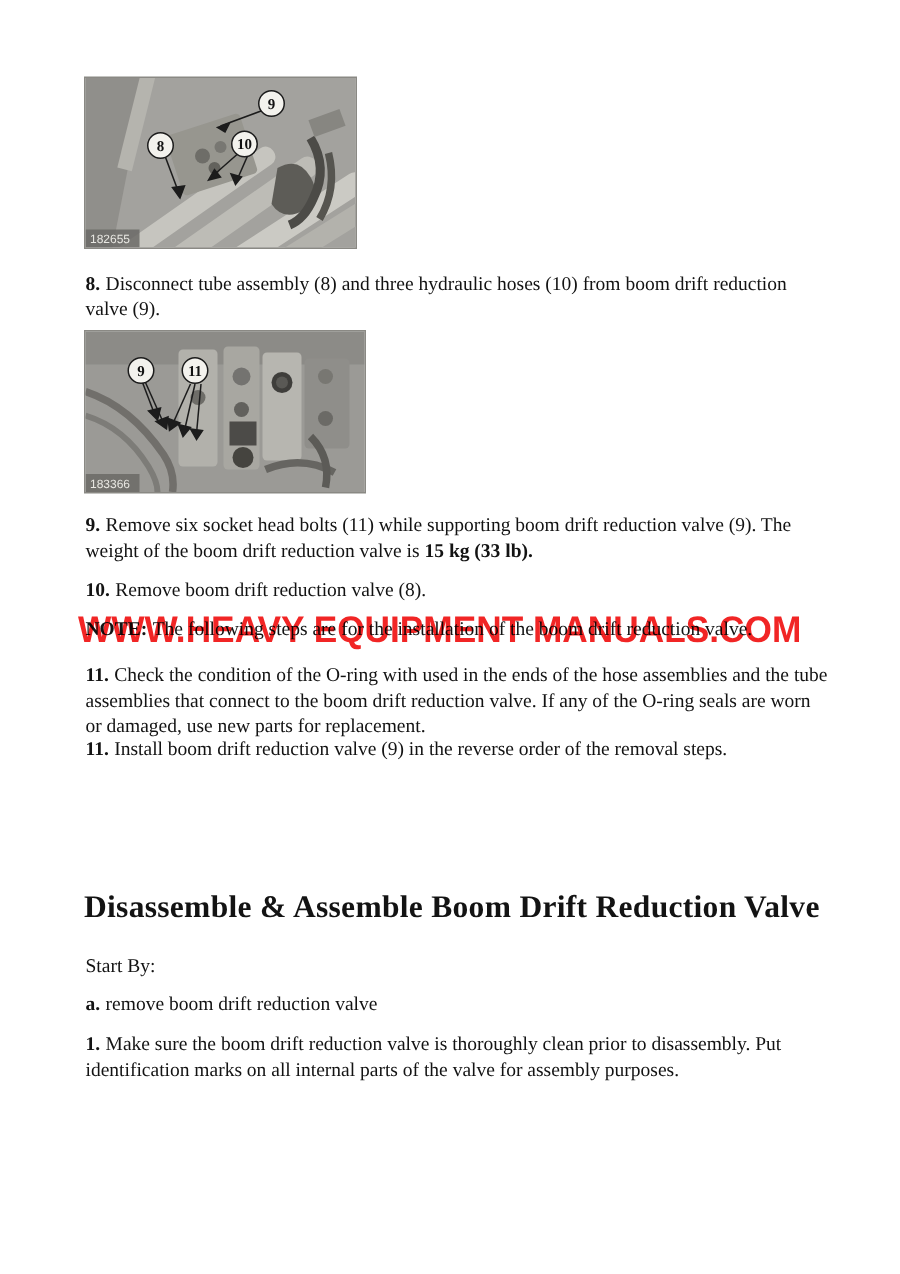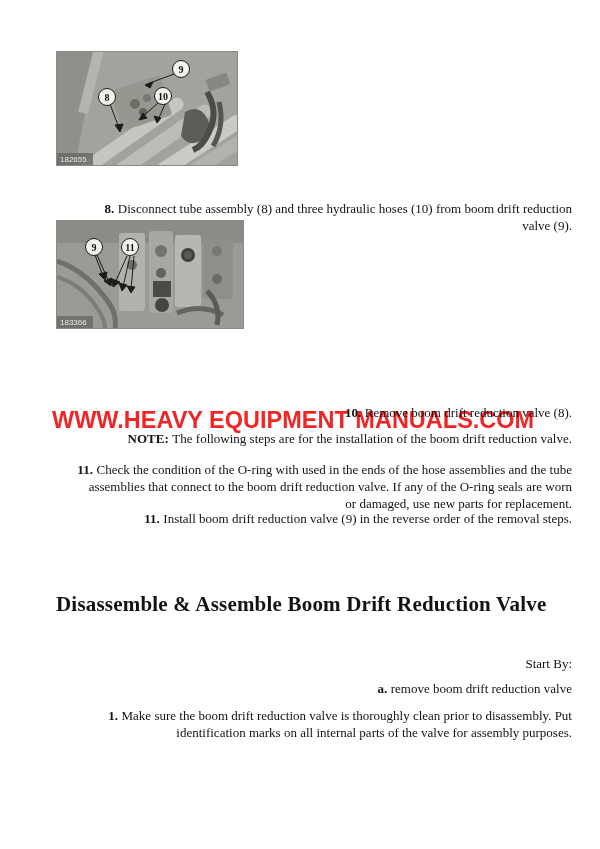--- a/index.html
+++ b/index.html
@@ -8,26 +8,25 @@
     position: relative;
     width: 600px;
     height: 849px;
     background: #ffffff;
     font-family: "Liberation Serif", serif;
     color: #131313;
     overflow: hidden;
   }
   .para {
     position: absolute;
-    left: 75px;
+    left: 57px;
     width: 497px;
     font-size: 13px;
     line-height: 17px;
-    text-align: right;
-    margin-top: 20px;
+    text-align: left;
   }
   .lead { font-weight: bold; margin-right: 0.28em; }
   .b { font-weight: bold; }
   .heading {
     position: absolute;
     left: 56px;
     width: 520px;
     font-size: 21px;
     line-height: 24px;
     font-weight: bold;
@@ -158,20 +157,23 @@
         <text x="37" y="29.5">9</text>
         <circle cx="73" cy="26" r="8.5" fill="#f3f2ed" stroke="#1c1c1c"></circle>
         <text x="73" y="29.5">11</text>
       </g>
 
       <rect x="0" y="95" width="36" height="12" fill="#6b6a66" opacity="0.85"></rect>
       <text x="3" y="104" font-family="Liberation Sans, sans-serif" font-size="8" fill="#e8e7e2">183366</text>
     </svg>
   </div>
 
+  <p class="para" style="top:341px;">
+    <span class="lead">9.</span><span>Remove six socket head bolts (11) while supporting boom drift reduction valve (9). The weight of the boom drift reduction valve is </span><span class="b">15 kg (33 lb).</span>
+  </p>
 
   <p class="para" style="top:384px;">
     <span class="lead">10.</span><span>Remove boom drift reduction valve (8).</span>
   </p>
 
   <p class="para" style="top:410px;">
     <span class="lead">NOTE:</span><span>The following steps are for the installation of the boom drift reduction valve.</span>
   </p>
 
   <div class="watermark" id="wm" style="color: rgb(240, 18, 18);">WWW.HEAVY EQUIPMENT MANUALS.COM</div>

